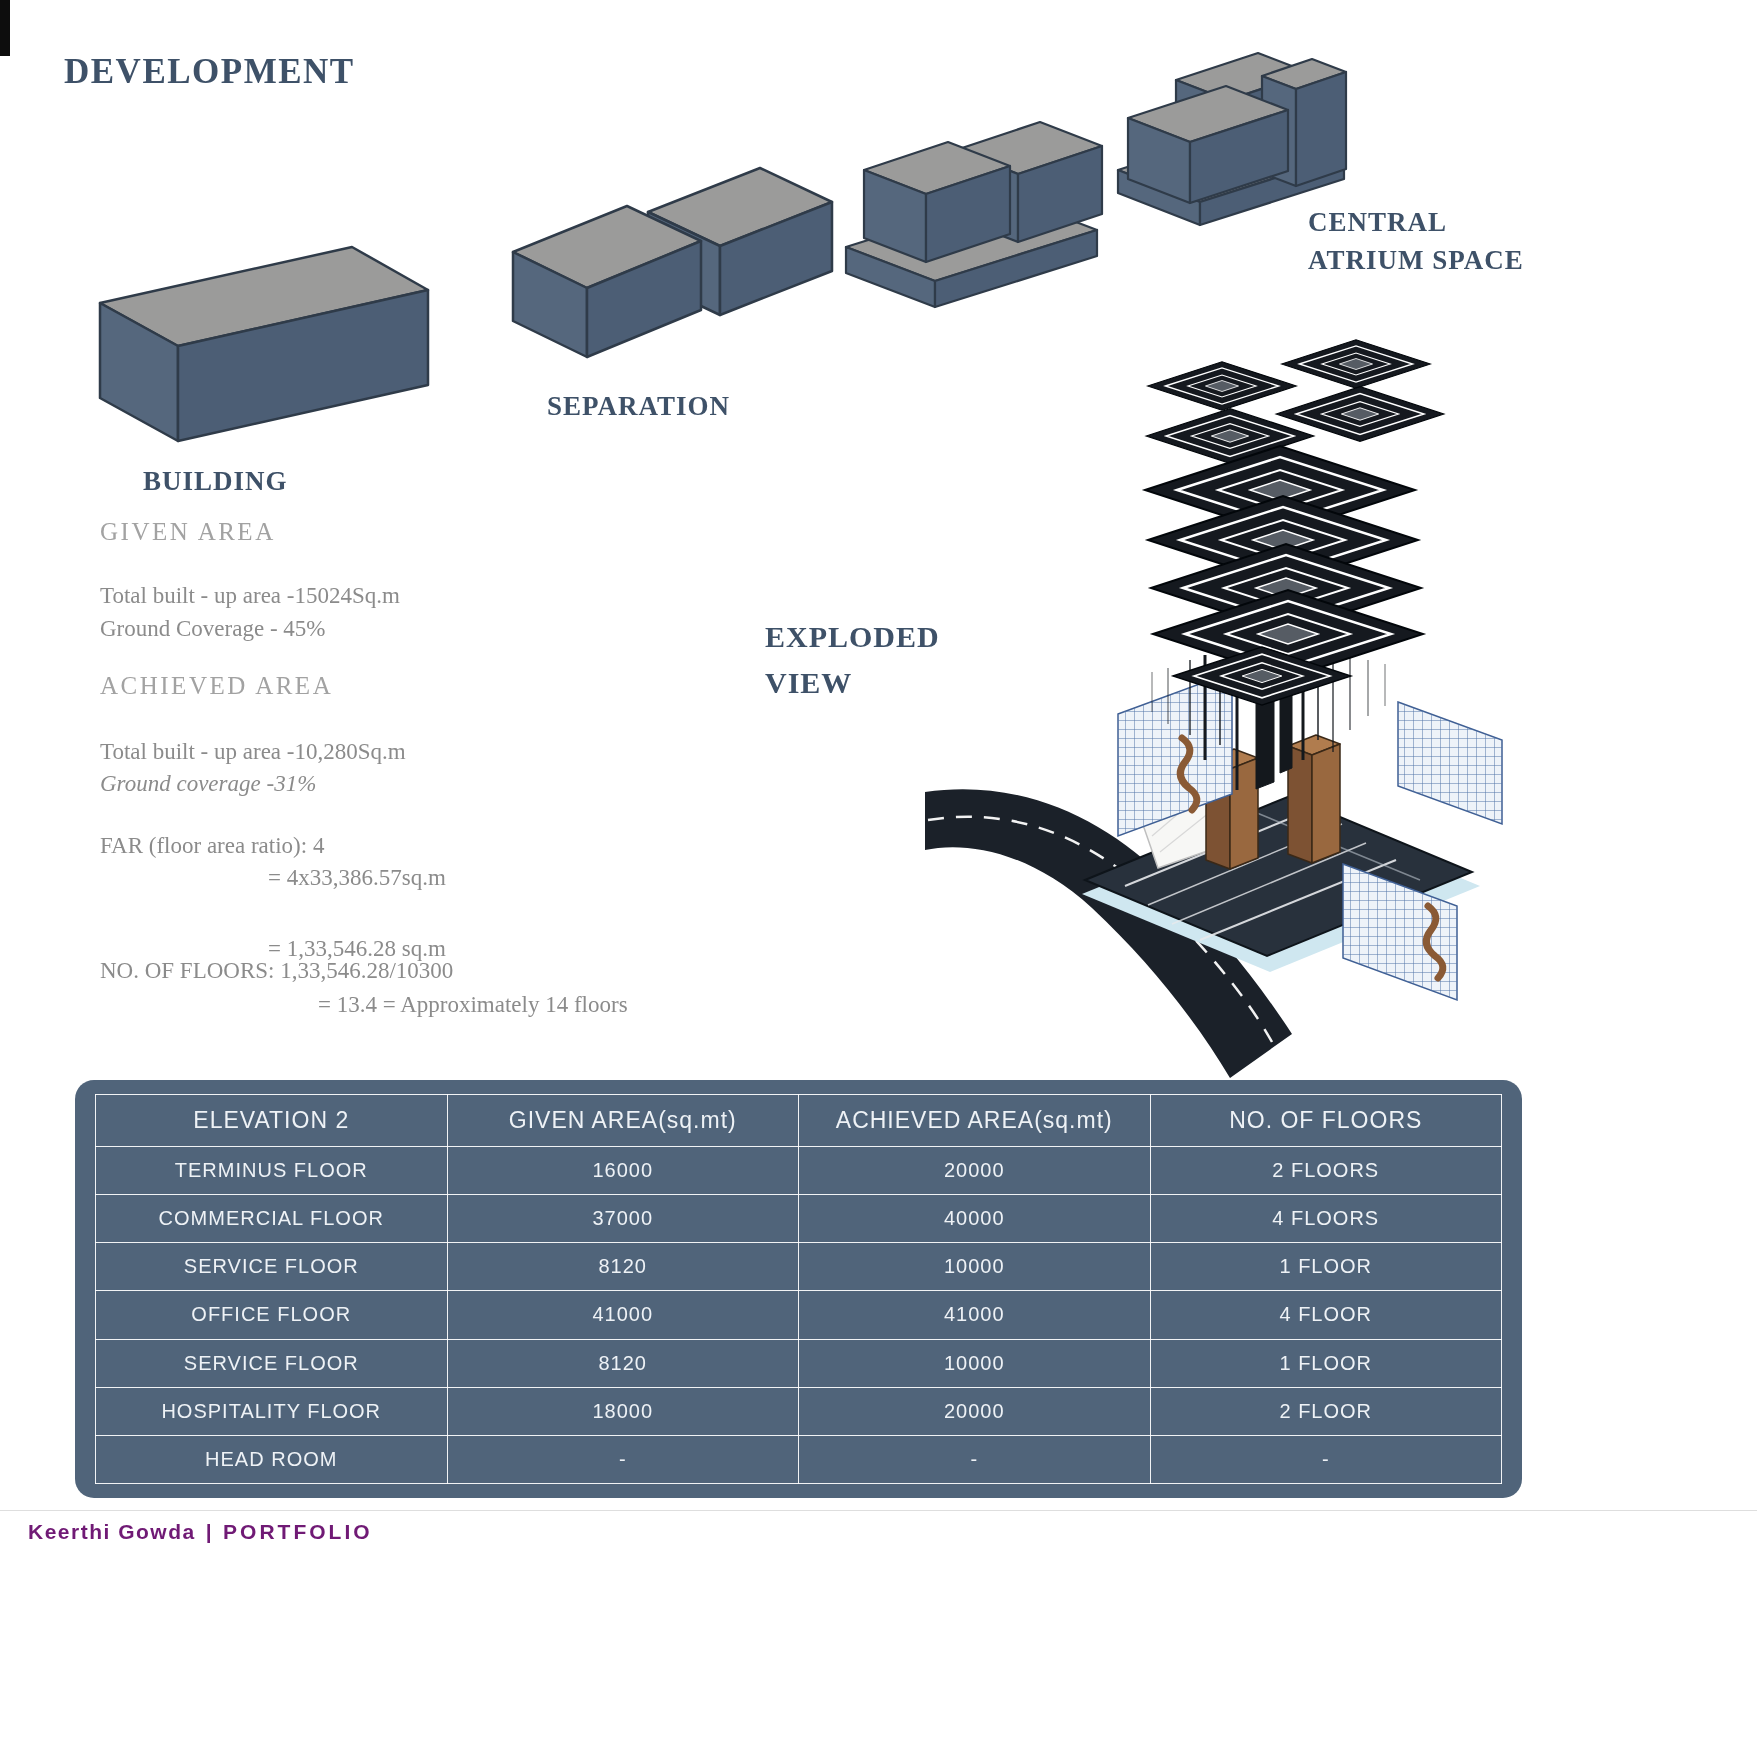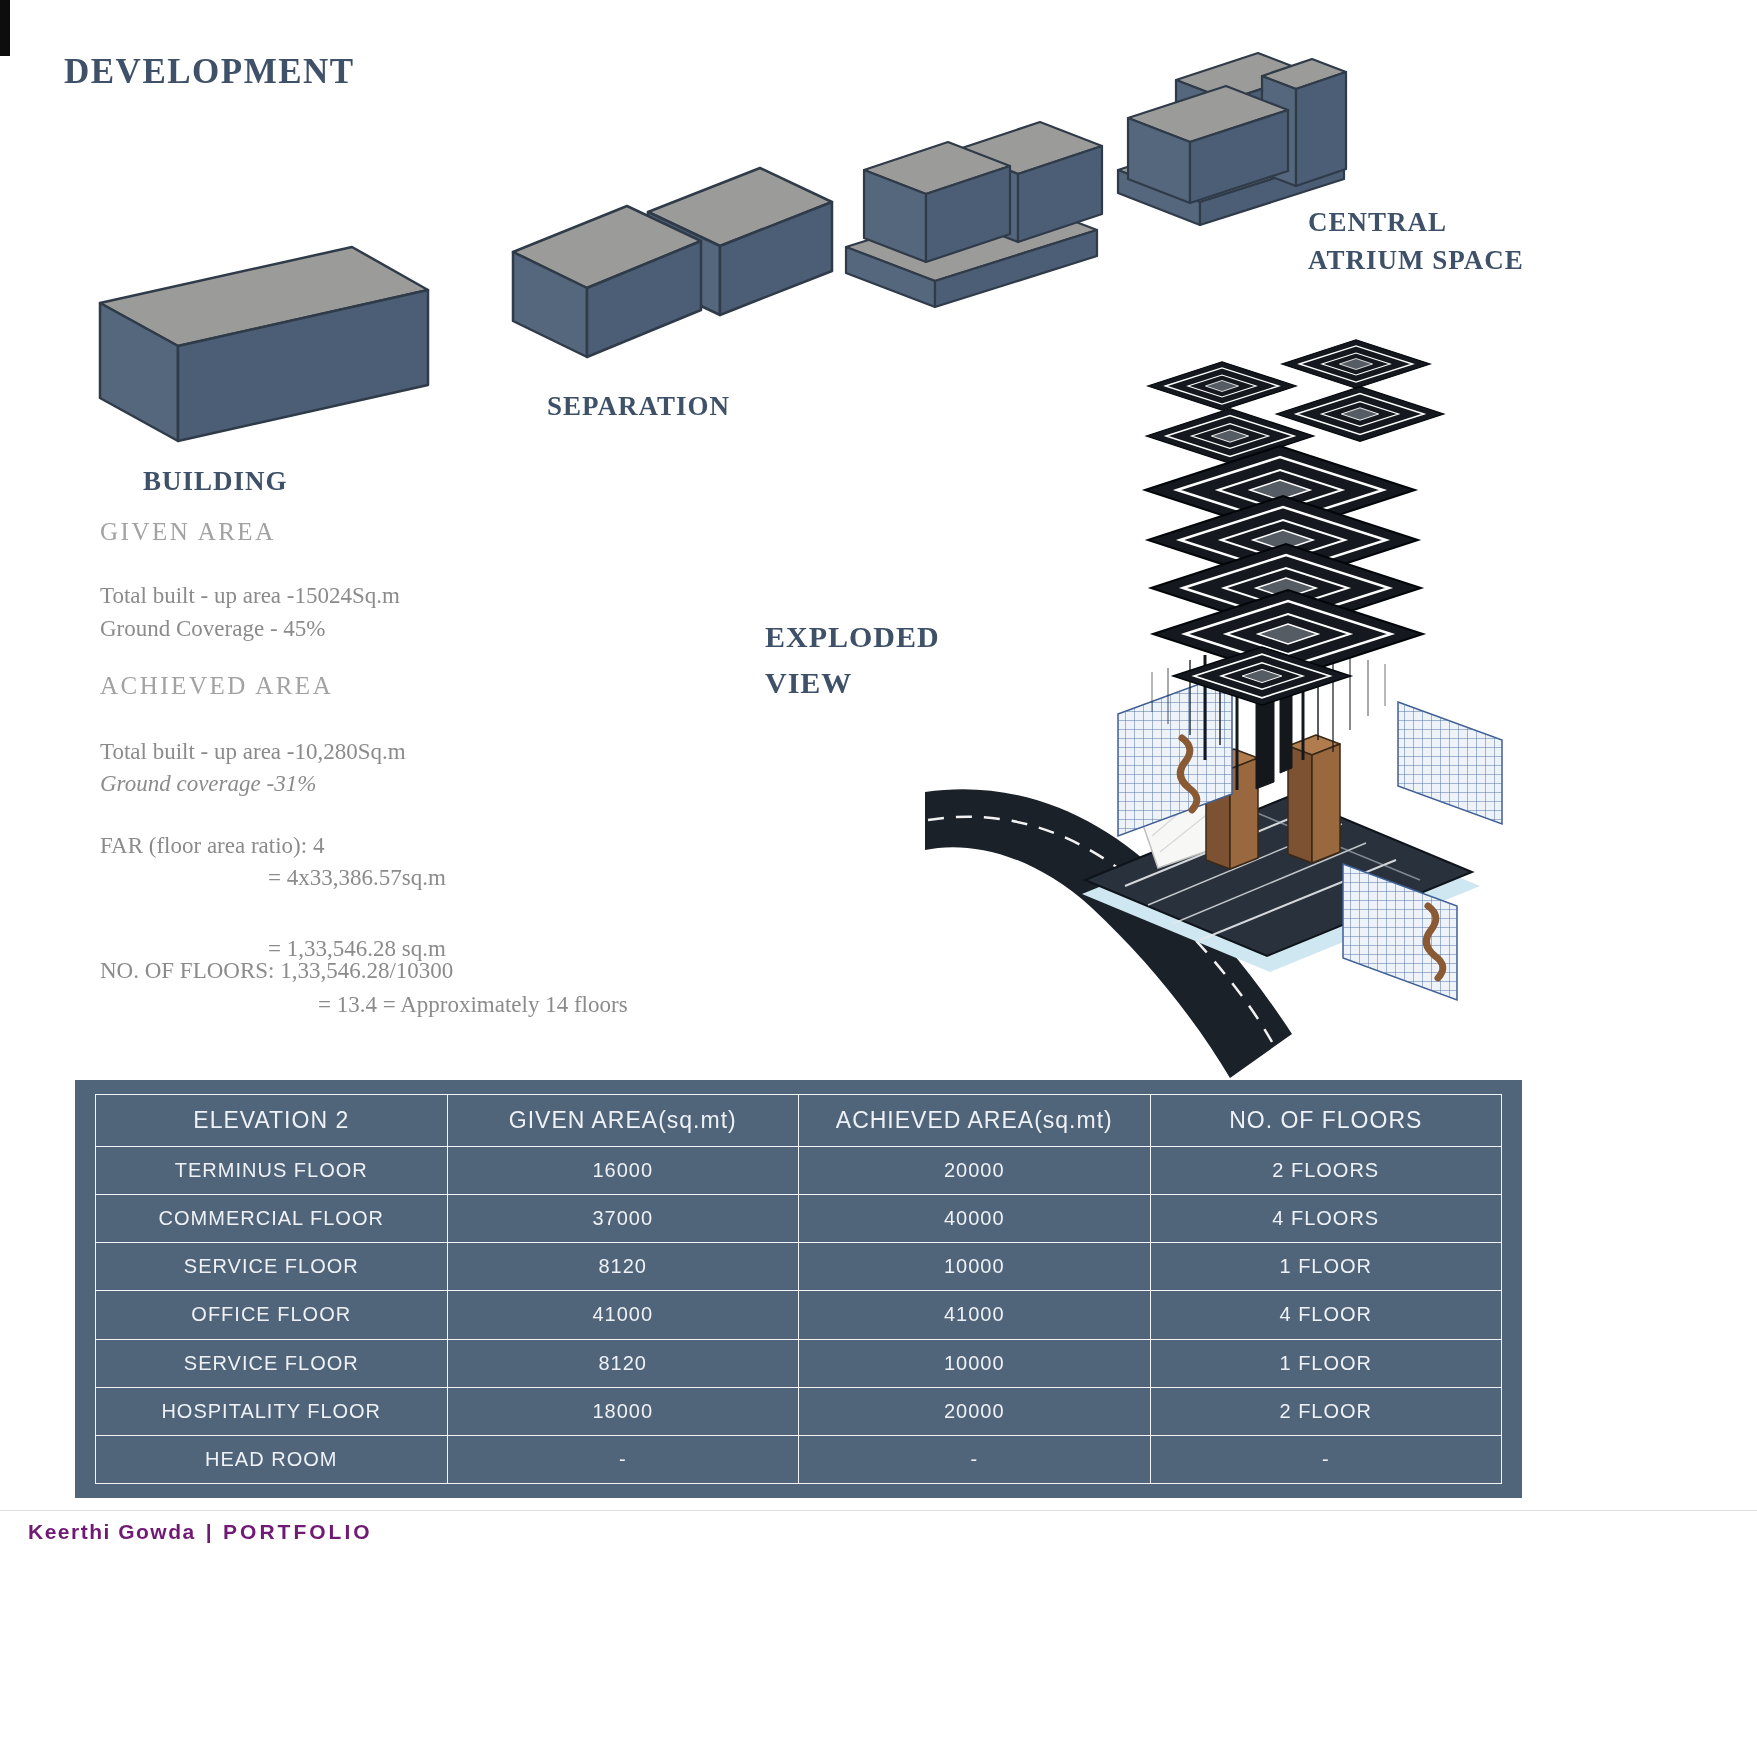--- a/index.html
+++ b/index.html
@@ -42,20 +42,21 @@
   .ab-ach-2     { top:253px;font-style:italic; }
   .ab-far-1     { top:315px; }
   .ab-far-2     { top:347px; left:168px !important; }
   .ab-far-3     { top:378px; left:168px !important;margin-top:40px; }
   .ab-fl-1      { top:440px; }
   .ab-fl-2      { top:474px; left:218px !important; }
 
   .table-wrap {
     position:absolute; left:75px; top:1080px; width:1447px; height:418px;
     background:#50647a;
+    border-radius:19px;
   }
   .floors-table {
     position:absolute; left:20px; top:14px; width:1407px; height:390px;
     border-collapse:collapse; table-layout:fixed;
   }
   .floors-table th, .floors-table td {
     border:1.5px solid rgba(255,255,255,0.92);
     text-align:center; vertical-align:middle;
     color:#eef2f6; font-weight:normal; letter-spacing:1px;
   }

